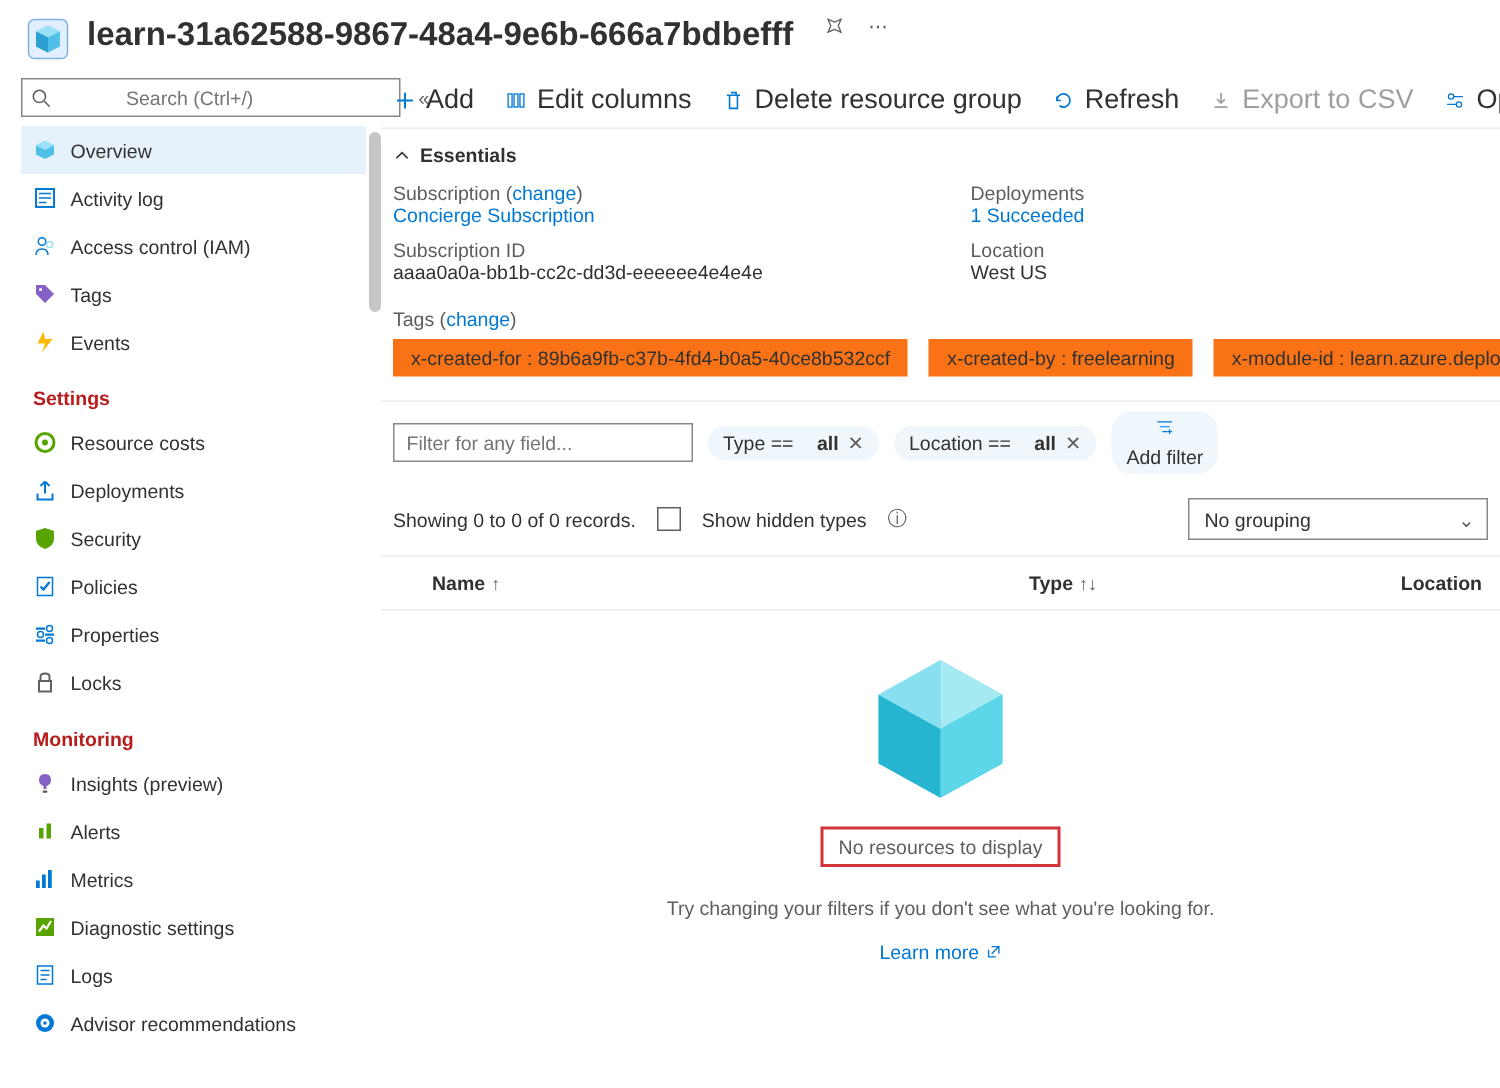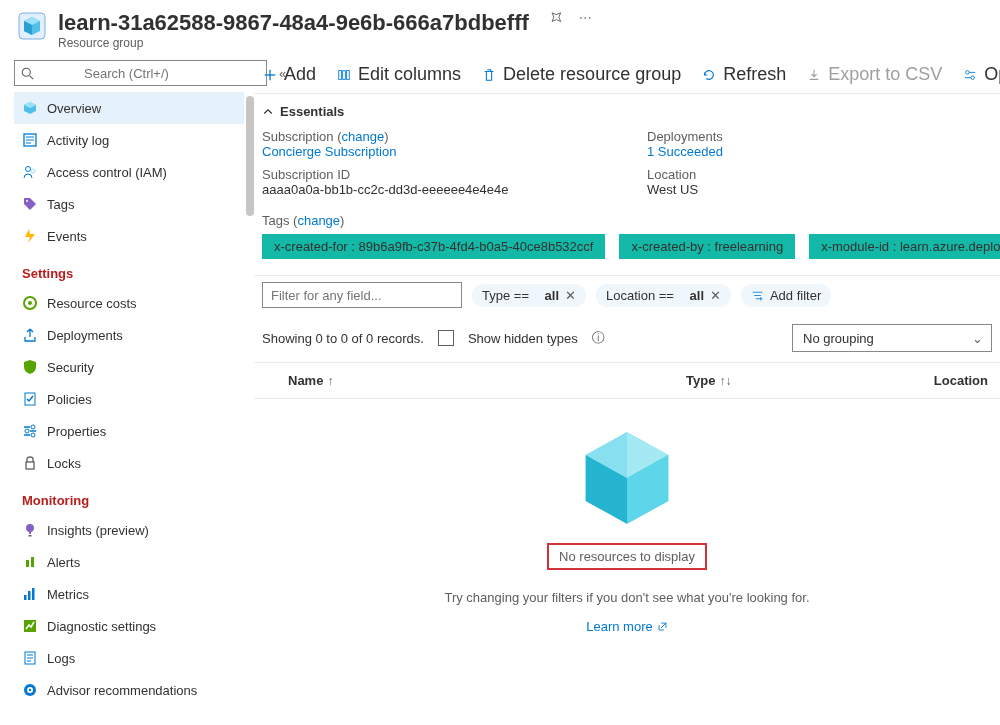--- a/index.html
+++ b/index.html
@@ -38,27 +38,27 @@
 .divider { height: 1px; background: #edebe9; margin: 0;}
 
 .essentials-hdr { display: flex; align-items: center; gap: 6px; padding: 10px 8px; font-weight: 600; cursor: pointer; }
 .essentials-grid { display: grid; grid-template-columns: 1fr 1fr; gap: 4px 40px; padding: 0 8px 8px 8px; font-size: 13px; }
 .ess-label { color: #605e5c; font-size: 13px; }
 .ess-val { color: #323130; padding-bottom: 8px;}
 .link { color: #0078d4; cursor: pointer; }
 
 .tags-row { padding: 0 8px 6px 8px; }
 .tag-pills { display: flex; gap: 14px; padding: 6px 0 10px 0; }
-.pill { background: #14b8a6; color: #323130; padding: 5px 12px; font-size: 13px; white-space: nowrap; cursor: pointer;}
+.pill { background: #f97316; color: #323130; padding: 5px 12px; font-size: 13px; white-space: nowrap; cursor: pointer;}
 
 .filter-row { display: flex; align-items: center; gap: 10px; padding: 6px 8px; }
 .filter-input { border: 1px solid #8a8886; height: 26px; padding: 0 8px; width: 200px; font-size: 13px; outline:none;}
 .filter-pill { background: #eff6fc; padding: 4px 10px; border-radius: 14px; font-size: 13px; display: flex; align-items: center; gap: 6px; cursor: pointer;}
 .filter-pill b { font-weight: 600; }
-.filter-pill.add { background: #eff6fc; border: none; display:flex; gap:6px;}
+.filter-pill.add { background: #eff6fc; border: none; display:flex; gap:6px;flex-direction:column;}
 .close-x { color: #605e5c; cursor: pointer; }
 
 .showing-row { display: flex; align-items: center; gap: 12px; padding: 10px 8px; justify-content: space-between; }
 .showing-left { display:flex; align-items:center; gap: 14px;}
 .chk { width: 16px; height: 16px; border: 1px solid #605e5c; display:inline-block;}
 .info-ic { color: #605e5c; }
 .grp-select { border: 1px solid #8a8886; height: 28px; padding: 0 28px 0 10px; font-size: 13px; width: 200px; cursor:pointer; position:relative; display:flex; align-items:center;}
 .grp-select::after { content:"⌄"; position:absolute; right:8px; color:#605e5c;}
 
 .table-hdr { display: flex; border-top: 1px solid #edebe9; border-bottom: 1px solid #edebe9; padding: 10px 8px; font-weight: 600; gap: 4px;}
@@ -83,21 +83,20 @@
   <span class="rg-icon">
     <svg viewBox="0 0 32 32">
         <rect x="3" y="3" width="26" height="26" rx="4" fill="#e1efff" stroke="#7fb0e0"></rect>
         <path d="M16 7 L24 11 L24 21 L16 25 L8 21 L8 11 Z" fill="#50c0e8"></path>
         <path d="M16 7 L24 11 L16 15 L8 11 Z" fill="#9be1fa"></path>
         <path d="M16 15 L16 25 L8 21 L8 11 Z" fill="#2aa0d0"></path>
       </svg>
   </span>
   <div class="header-text">
     <h1>learn-31a62588-9867-48a4-9e6b-666a7bdbefff</h1>
-    <div class="sub">Resource group</div>
   </div>
   <div class="header-actions">
     <span style="cursor:pointer; transform:rotate(45deg);">
       <svg width="14" height="14" viewBox="0 0 16 16">
           <path d="M8 1 L10 6 L15 8 L10 10 L8 15 L6 10 L1 8 L6 6 Z" fill="none" stroke="#605e5c" stroke-width="1"></path>
         </svg>
     </span>
     <span style="cursor:pointer;letter-spacing:2px;">⋯</span>
   </div>
 </div>

